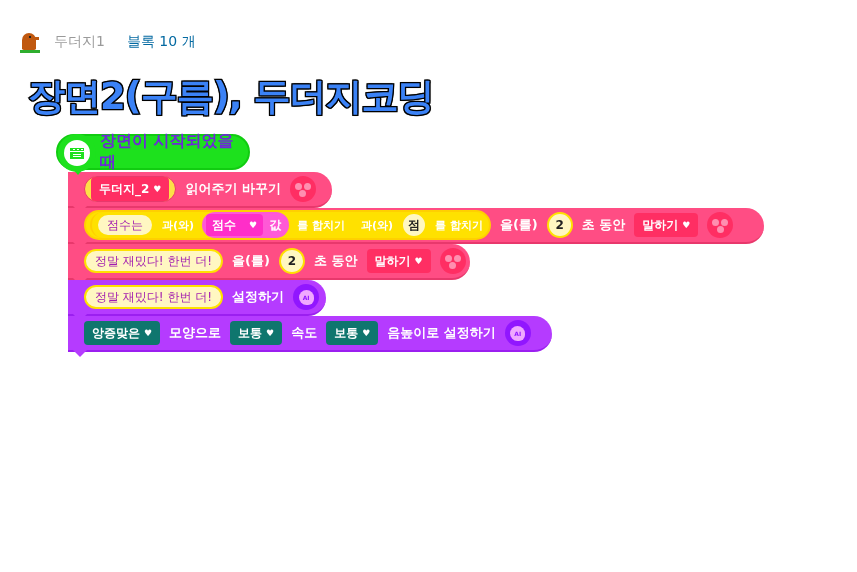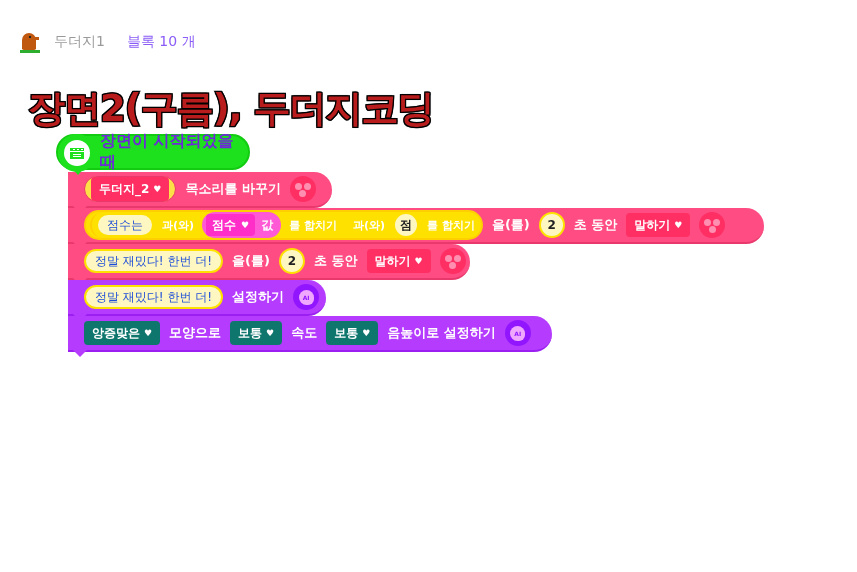--- a/index.html
+++ b/index.html
@@ -7,26 +7,26 @@
       width: 857px; height: 572px; background: #ffffff; position: relative; overflow: hidden;
       font-family: "DejaVu Sans", "Liberation Sans", sans-serif;
     }
     .header { position: absolute; left: 20px; top: 31px; height: 22px; display: flex; align-items: center; }
     .mole-icon { width: 20px; height: 22px; position: relative; margin-right: 14px; }
     .mole-icon .body { position: absolute; left: 2px; top: 2px; width: 14px; height: 17px; background: #c0580f; border-radius: 8px 8px 2px 2px; }
     .mole-icon .beak { position: absolute; left: 14px; top: 6px; width: 5px; height: 3px; background: #c0580f; }
     .mole-icon .eye { position: absolute; left: 9px; top: 5px; width: 2px; height: 2px; background: #222; }
     .mole-icon .grass { position: absolute; left: 0; top: 19px; width: 20px; height: 3px; background: #2eae2e; }
     .obj-name { color: #9a9a9a; font-size: 14px; margin-right: 22px; }
-    .block-count { color: #8b5cf6; font-size: 14px; }
+    .block-count { color: #0369a1; font-size: 14px; }
 
     .title {
-      position: absolute; left: 28px; top: 84px;
+      position: absolute; left: 28px; top: 72px;
       font-family: "DejaVu Sans", sans-serif; font-weight: bold; font-size: 37px;
-      color: #b91c1c; letter-spacing: -1px;
+      color: #3b82f6; letter-spacing: -1px;
       -webkit-text-stroke: 2.5px #111;
       paint-order: stroke fill;
       text-shadow: 0 0 2px #000, 1px 1px 0 #000, -1px -1px 0 #000, 1px -1px 0 #000, -1px 1px 0 #000;
     }
 
     .stack { position: absolute; left: 56px; top: 134px; }
     .hat {
       position: absolute; left: 0; top: 0; height: 36px; width: 194px;
       background: #1de11d; border-radius: 18px; border: 2px solid #11cc11;
       display: flex; align-items: center; padding-left: 42px;
@@ -60,26 +60,26 @@
     .pink { background: #ff4d84; border-bottom: 2px solid #e8386c; }
     .pink::after { border-top-color: #ff4d84; left: 4px; }
     .purple { background: #b53bff; border-bottom: 2px solid #9b1ff0; }
     .purple::after { border-top-color: #b53bff; left: 4px; }
 
     .dd { height: 24px; padding: 0 8px; border-radius: 4px; display: flex; align-items: center; gap: 4px; font-size: 12px; color: #fff; }
     .dd .arr { font-size: 9px; }
     .dd-pink { background: #ff2e63; }
     .dd-purple { background: #0f766e; }
     .pill-wrap { height: 26px; padding: 0 6px; border-radius: 13px; border: 1px solid #e8386c; display: flex; align-items: center; background: #fde047; justify-content: flex-end; }
-    .text-pill { height: 24px; padding: 0 9px; border-radius: 12px; background: #fff7c2; border: 2px solid #ffe100; color: #1d4ed8; font-size: 12px; font-weight: normal; display: flex; align-items: center; }
+    .text-pill { height: 24px; padding: 0 9px; border-radius: 12px; background: #fff7c2; border: 2px solid #ffe100; color: #a21caf; font-size: 12px; font-weight: normal; display: flex; align-items: center; }
     .num-pill { width: 26px; height: 26px; border-radius: 13px; background: #fff7c2; border: 2px solid #ffe100; color: #222; font-size: 12px; display: flex; align-items: center; justify-content: center; }
     .yellow-outer { height: 30px; border-radius: 15px; background: #ffe100; border: 2px solid #ffd000; display: flex; align-items: center; padding: 0 6px 0 4px; gap: 8px; color: #fff; font-size: 11px; }
     .yellow-inner { height: 26px; border-radius: 13px; background: #ffe100; border-left: 2px solid #ffcf00; display: flex; align-items: center; padding: 0 8px 0 4px; gap: 8px; }
     .mag-outer { height: 26px; border-radius: 13px; background: #ff59d6; display: flex; align-items: center; padding: 0 8px 0 4px; gap: 6px; color: #fff; font-size: 12px; }
-    .mag-dd { height: 22px; padding: 0 6px; background: #ff2ec8; border-radius: 4px; display: flex; align-items: center; gap: 5px; }
+    .mag-dd { height: 22px; padding: 0 6px; background: #ff2ec8; border-radius: 4px; display: flex; align-items: center; gap: 13px; }
     .txt-light { color: #fff; font-size: 11px; }
 
     .shape-icon { width: 26px; height: 26px; border-radius: 50%; background: #ff2e63; position: relative; }
     .shape-icon span { position: absolute; width: 7px; height: 7px; border-radius: 50%; background: #ff8fb0; }
     .ai-icon { width: 26px; height: 26px; border-radius: 50%; background: #9116ff; display: flex; align-items: center; justify-content: center; }
     .ai-icon .head { width: 15px; height: 15px; border-radius: 50% 50% 40% 50%; background: #f0a8ff; color: #9116ff; font-size: 6px; display: flex; align-items: center; justify-content: center; font-weight: bold; }
   </style>
 </head>
 <body>
 
@@ -111,21 +111,21 @@
   </div>
   <div class="hat-tail"></div>
 
   <div class="blk pink" style="top:38px; width:264px;">
     <div class="pill-wrap">
       <div class="dd dd-pink">
         <span>두더지_2</span>
           <span class="arr">♥</span>
       </div>
     </div>
-    <span>목소리를 바꾸기</span>
+    <span>읽어주기 바꾸기</span>
     <div class="shape-icon">
       <span style="left:5px;top:7px"></span>
         <span style="left:14px;top:7px"></span>
         <span style="left:9.5px;top:14px"></span>
     </div>
   </div>
 
   <div class="blk pink" style="top:74px; width:696px;">
     <div class="yellow-outer">
       <div class="yellow-inner">

